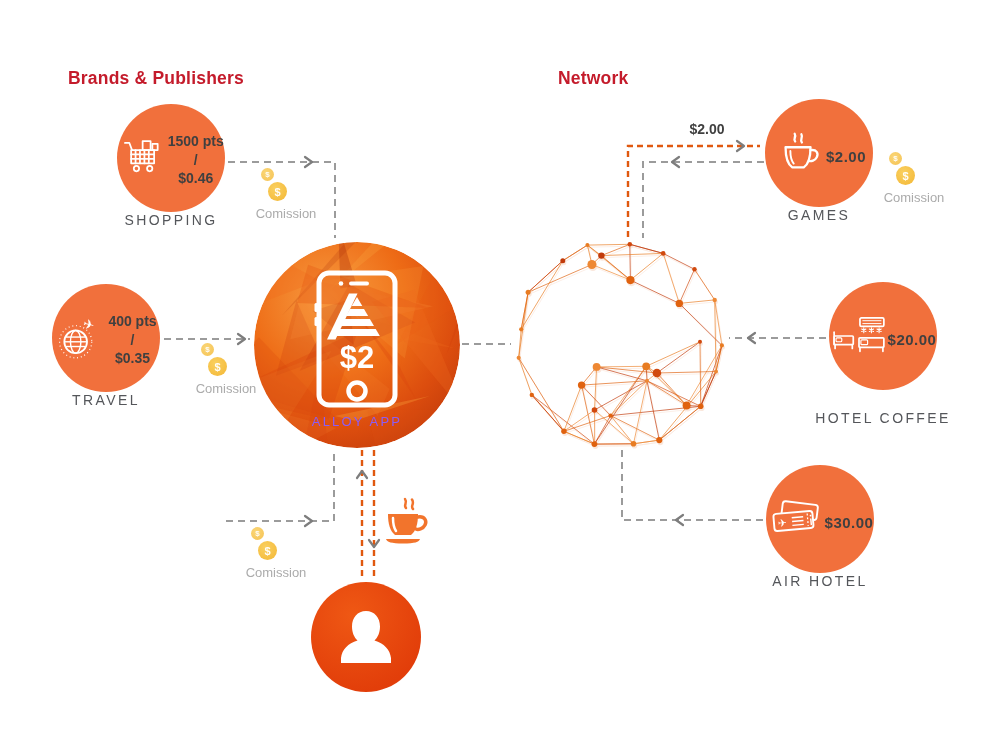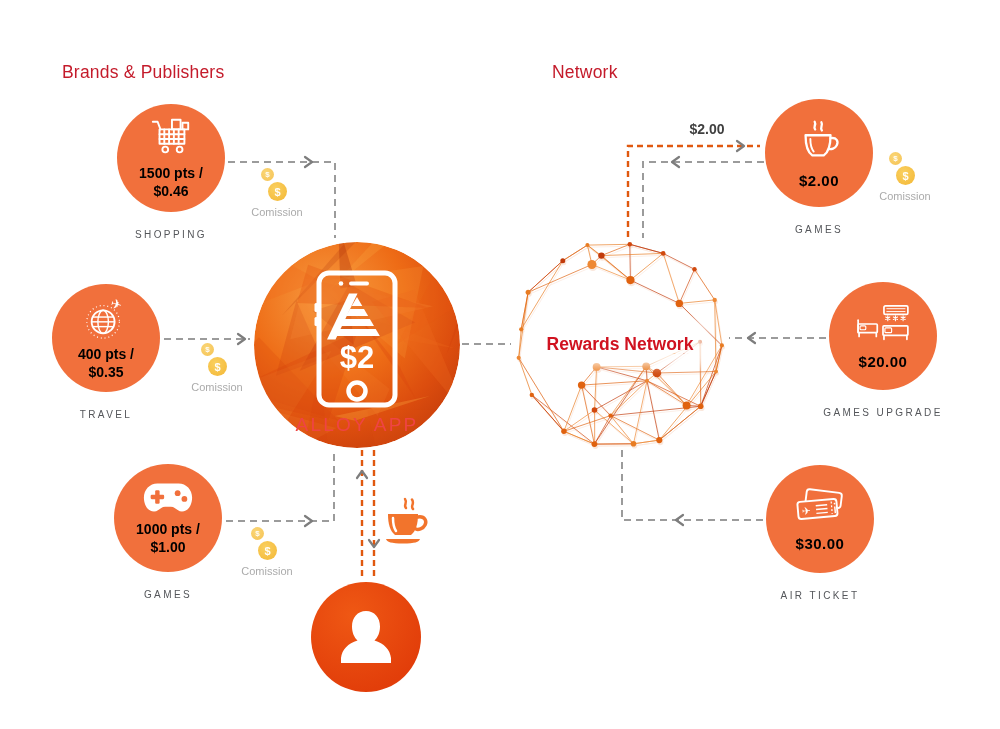--- a/index.html
+++ b/index.html
@@ -7,39 +7,39 @@
   --dash-gray:#9B9B9B; --dash-orange:#E0580F; --coin-gold:#F5BE41;
   --label-gray:#54565A; --commission-gray:#ABABAB; --amount-dark:#3F3F3F;
 }
 body{margin:0;background:#fff;}
 .stage{position:relative;width:1000px;height:729px;background:#fff;
   font-family:"Liberation Sans",sans-serif;overflow:hidden;}
 .connectors{position:absolute;left:0;top:0;width:1000px;height:729px;}
 .dash-gray{stroke:var(--dash-gray);stroke-width:2;fill:none;stroke-dasharray:7 5;}
 .dash-orange{stroke:var(--dash-orange);stroke-width:2.4;fill:none;stroke-dasharray:6 4;}
 .chev{stroke:#7D7D7D;stroke-width:2.2;fill:none;stroke-linecap:round;stroke-linejoin:round;}
-.heading{position:absolute;margin:0;font-size:17.5px;font-weight:400;color:var(--red);letter-spacing:.2px;}
+.heading{position:absolute;margin:6px;font-size:17.5px;font-weight:700;color:var(--red);letter-spacing:.2px;}
 .station{position:absolute;display:flex;flex-direction:column;align-items:center;}
 .bubble{width:108px;height:108px;border-radius:50%;background:var(--orange);
-  display:flex;flex-direction:column;align-items:center;justify-content:center;color:#000000;}
+  display:flex;flex-direction:row;align-items:center;justify-content:center;color:#404040;}
 .pts{margin-top:4px;font-size:14px;font-weight:700;line-height:1.32;text-align:center;}
 .pts span{display:block;}
 .price{margin-top:7px;font-size:15px;font-weight:700;letter-spacing:.5px;}
-.caption{margin-top:17px;font-size:10px;letter-spacing:2.4px;color:var(--label-gray);white-space:nowrap;font-weight:400;}
+.caption{font-size:14px;letter-spacing:2.4px;color:var(--label-gray);white-space:nowrap;font-weight:400;}
 .commission{position:absolute;width:90px;height:56px;text-align:center;}
 .coin{position:absolute;border-radius:50%;
   background:radial-gradient(circle at 40% 35%,#FAD060,var(--coin-gold) 72%);
   color:rgba(255,255,255,.95);font-weight:700;display:flex;align-items:center;justify-content:center;}
 .coin i{font-style:normal;}
 .coin-sm{left:29px;top:0;width:13px;height:13px;font-size:8px;opacity:.85;}
 .coin-lg{left:36px;top:14px;width:19px;height:19px;font-size:11px;}
-.commission-label{position:absolute;top:38px;left:0;width:100%;font-size:11px;color:var(--commission-gray);}
+.commission-label{position:absolute;top:38px;left:9px;width:100%;font-size:13px;color:var(--commission-gray);}
 .alloy{position:absolute;width:210px;height:210px;}
 .alloy-balance{position:absolute;top:100px;left:0;width:100%;text-align:center;font-size:31px;font-weight:700;color:#fff;}
-.alloy-name{position:absolute;top:174px;left:0;width:100%;text-align:center;font-size:19px;letter-spacing:2.2px;color:#ef4444;}
+.alloy-name{position:absolute;top:174px;left:0;width:100%;text-align:center;font-size:13px;letter-spacing:2.2px;color:#8b5cf6;}
 .network{position:absolute;width:220px;height:220px;}
 #network-svg{filter:drop-shadow(1px 2px 0.5px rgba(230,120,60,.18));}
 .network-label{position:absolute;top:50%;left:0;width:100%;transform:translateY(-50%);
   text-align:center;font-size:17.5px;font-weight:700;color:var(--network-red);}
 .network-label span{background:rgba(255,255,255,.78);box-shadow:0 0 10px 12px rgba(255,255,255,.78);}
 .person-circle{position:absolute;width:110px;height:110px;border-radius:50%;
   background:radial-gradient(circle at 38% 30%,#EF5814,#E23E0A 75%);
   display:flex;align-items:center;justify-content:center;}
 .transfer-label{position:absolute;width:60px;text-align:center;font-size:14px;font-weight:600;color:var(--amount-dark);}
 .cup-near-person{position:absolute;}
@@ -115,56 +115,38 @@
         <text x="33" y="15" font-size="14" fill="#fff" transform="rotate(14 40 10)">✈</text>
       </svg>
       <div class="pts">
         <span>400 pts /</span>
         <span>$0.35</span>
       </div>
     </div>
     <div class="caption">TRAVEL</div>
   </div>
 
-  <div class="station" style="left:88px;top:464px;width:160px;">
-    <div class="bubble">
-      <svg class="icon" width="54" height="36" viewBox="0 0 56 36">
-        <path fill="#fff" d="M17,3 h22 c8,0 14,6.5 14,14.5 c0,8.5 -4.5,14.5 -10.5,14.5 c-5,0 -6.5,-5 -11.5,-5 h-6 c-5,0 -6.5,5 -11.5,5 C7.5,32 3,26 3,17.5 C3,9.5 9,3 17,3 z"></path>
-        <g style="fill:var(--orange)">
-          <rect x="10" y="14.7" width="14" height="4.6" rx="1.2"></rect>
-          <rect x="14.7" y="10" width="4.6" height="14" rx="1.2"></rect>
-          <circle cx="38" cy="13" r="3"></circle>
-            <circle cx="45" cy="19" r="3"></circle>
-        </g>
-      </svg>
-      <div class="pts">
-        <span>1000 pts /</span>
-        <span>$1.00</span>
-      </div>
-    </div>
-    <div class="caption">GAMES</div>
-  </div>
 
   <div class="station" style="left:739px;top:99px;width:160px;">
     <div class="bubble">
       <svg class="icon" width="54" height="48" viewBox="0 0 56 50">
         <g stroke="#fff" fill="none" stroke-width="2.4" stroke-linecap="round">
           <path d="M14,19 H40 C40,29 38,36.5 33,40 H21 C16,36.5 14,29 14,19 Z" stroke-linejoin="round"></path>
           <path d="M19,23 C19,29 20,33 22.5,36" stroke-width="2"></path>
           <path d="M40,22 C46.5,21 48.5,25.5 46.5,29.5 C44.8,33 40.5,34 38.5,33.3"></path>
           <path d="M24,13 C21.5,10 25.5,8.5 23.5,5"></path>
           <path d="M31,14 C28.5,11 32.5,9 30.5,5.5"></path>
         </g>
       </svg>
       <div class="price">$2.00</div>
     </div>
     <div class="caption">GAMES</div>
   </div>
 
-  <div class="station" style="left:783px;top:282px;width:200px;">
+  <div class="station" style="left:783px;top:282px;width:200px;gap:20px;">
     <div class="bubble">
       <svg class="icon" width="58" height="44" viewBox="0 0 60 46">
         <g stroke="#fff" fill="none" stroke-width="1.8" stroke-linecap="round" stroke-linejoin="round">
           <rect x="31" y="4" width="25" height="9" rx="1.5"></rect>
           <line x1="34" y1="7" x2="53" y2="7" stroke-width="1"></line>
           <line x1="34" y1="10" x2="53" y2="10" stroke-width="1"></line>
           <g stroke-width="1.1">
             <path d="M35,14.5 v5 M32.8,15.7 l4.4,2.6 M37.2,15.7 l-4.4,2.6"></path>
             <path d="M43,14.5 v5 M40.8,15.7 l4.4,2.6 M45.2,15.7 l-4.4,2.6"></path>
             <path d="M51,14.5 v5 M48.8,15.7 l4.4,2.6 M53.2,15.7 l-4.4,2.6"></path>
@@ -175,21 +157,21 @@
             <line x1="55" y1="35" x2="55" y2="39"></line>
           <line x1="4" y1="19" x2="4" y2="32"></line>
           <rect x="4" y="23" width="20" height="9" rx="1"></rect>
           <rect x="6" y="25" width="6" height="4" rx="1" stroke-width="1.2"></rect>
           <line x1="5" y1="32" x2="5" y2="36"></line>
             <line x1="23" y1="32" x2="23" y2="36"></line>
         </g>
       </svg>
       <div class="price">$20.00</div>
     </div>
-    <div class="caption">GAMES UPGRADE</div>
+    <div class="caption">HOTEL COFFEE</div>
   </div>
 
   <div class="station" style="left:740px;top:465px;width:160px;">
     <div class="bubble">
       <svg class="icon" width="58" height="42" viewBox="0 0 60 44">
         <g transform="rotate(7 32 16)">
           <rect x="15" y="5" width="37" height="16" rx="3" style="fill:var(--orange)" stroke="#fff" stroke-width="2"></rect>
         </g>
         <g transform="rotate(-5 28 26)">
           <rect x="7" y="15" width="41" height="18" rx="3" style="fill:var(--orange)" stroke="#fff" stroke-width="2"></rect>
@@ -199,21 +181,21 @@
             <line x1="26" y1="24.5" x2="38" y2="24.5"></line>
             <line x1="26" y1="28.5" x2="38" y2="28.5"></line>
           </g>
           <line x1="42.5" y1="17.5" x2="42.5" y2="30.5" stroke="#fff" stroke-width="1.3" stroke-dasharray="2 2"></line>
           <circle cx="45.8" cy="20" r="0.9" fill="#fff"></circle>
           <line x1="45.8" y1="23" x2="45.8" y2="30" stroke="#fff" stroke-width="1.5"></line>
         </g>
       </svg>
       <div class="price">$30.00</div>
     </div>
-    <div class="caption">AIR TICKET</div>
+    <div class="caption">AIR HOTEL</div>
   </div>
 
   <div class="alloy" style="left:252px;top:240px;">
     <svg id="alloy-svg" width="210" height="210" viewBox="0 0 210 210">
       <defs>
         <radialGradient id="agrad" cx="35%" cy="28%" r="85%">
           <stop offset="0" stop-color="#F79B40"></stop>
             <stop offset="0.45" stop-color="#EE6C16"></stop>
           <stop offset="0.75" stop-color="#DC4D0E"></stop>
             <stop offset="1" stop-color="#C23B0B"></stop>
@@ -391,23 +373,20 @@
           <circle cx="71.6" cy="151.1" r="3.7" fill="#E0620F"></circle>
           <circle cx="169.3" cy="69.4" r="3.7" fill="#E0620F"></circle>
           <circle cx="91.4" cy="21.6" r="3.2" fill="#C13A0A"></circle>
           <circle cx="120.4" cy="46.1" r="4.1" fill="#E0620F"></circle>
           <circle cx="100.6" cy="181.6" r="2.2" fill="#E0620F"></circle>
           <circle cx="84.5" cy="176.0" r="2.8" fill="#D1490E"></circle>
           <circle cx="136.2" cy="132.3" r="3.9" fill="#E87C22"></circle>
           <circle cx="176.6" cy="171.4" r="4.0" fill="#E0620F"></circle>
         </g>
       </svg>
-    <div class="network-label">
-      <span>Rewards Network</span>
-    </div>
   </div>
 
   <div class="person-circle" style="left:311px;top:582px;">
     <svg width="62" height="64" viewBox="0 0 62 64">
       <path fill="#fff" d="M31,6 C39.5,6 45,12.5 45,21.5 C45,27.5 42.8,32.5 39.5,35.5 C49,38.5 55,44.5 56,53 L56,58 L6,58 L6,53 C7,44.5 13,38.5 22.5,35.5 C19.2,32.5 17,27.5 17,21.5 C17,12.5 22.5,6 31,6 Z"></path>
     </svg>
   </div>
 
   <svg class="cup-near-person" style="left:382px;top:495px;" width="48" height="52" viewBox="0 0 48 52">
     <g stroke="#F2742C" fill="none" stroke-width="2.5" stroke-linecap="round">

